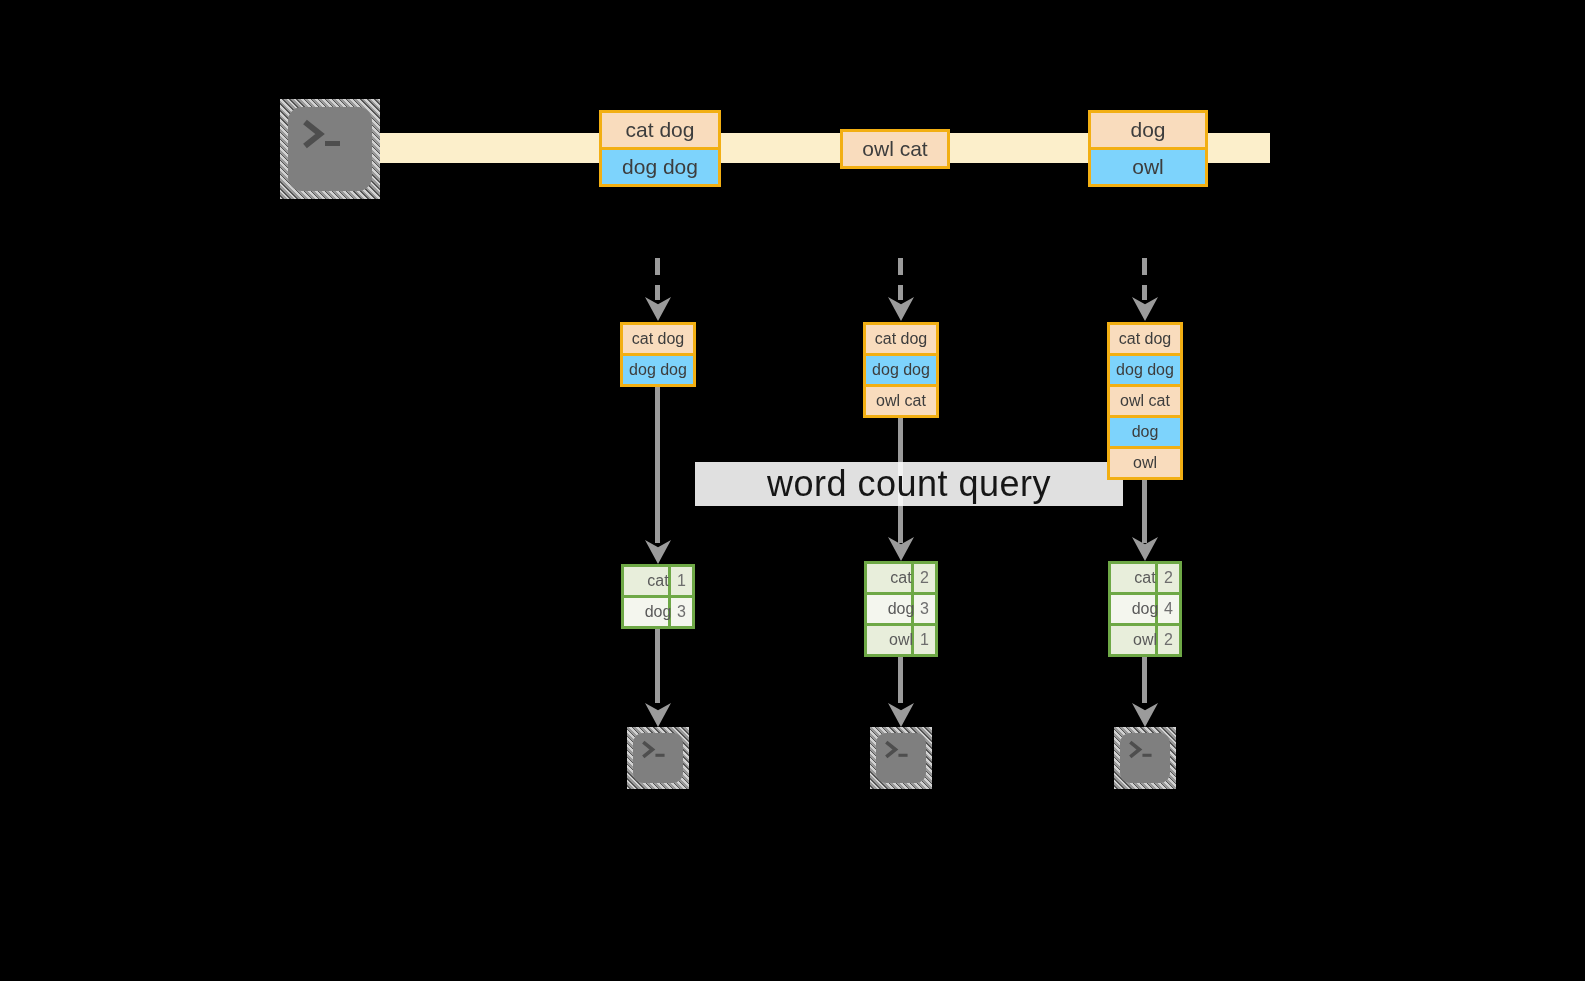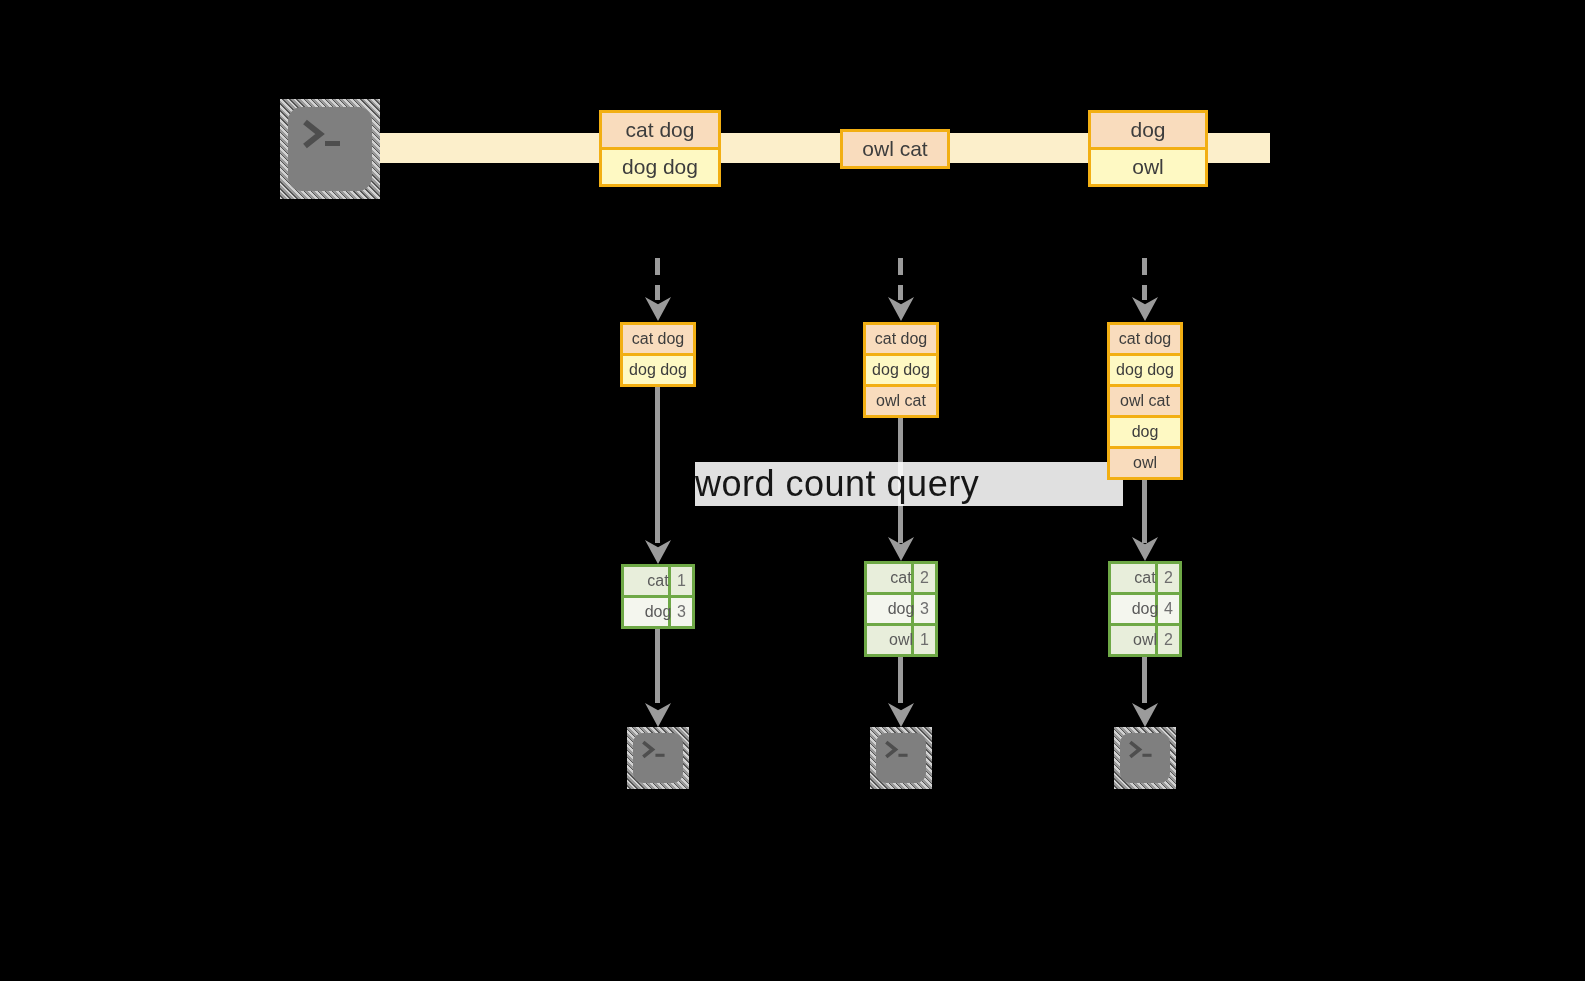--- a/index.html
+++ b/index.html
@@ -18,32 +18,32 @@
   .term-big{left:280px;top:99px;width:100px;height:100px;padding:8px;}
   .term-sm{width:62px;height:62px;padding:6px;}
   .term-sm .term-inner{border-radius:10px;}
   .prompt{position:absolute;left:12%;top:12%;}
   
   .obox{position:absolute;background:#F2AF13;border:3px solid #F2AF13;display:flex;flex-direction:column;gap:3px;z-index:3;}
   .cell{display:flex;align-items:center;justify-content:center;color:#3D3D3D;}
   .batch .cell{height:34px;font-size:21px;}
   .stack .cell{height:28px;font-size:16px;}
   .fa{background:#F9DCBD;}
-  .fb{background:#fef9c3;}
+  .fb{background:#7dd3fc;}
   
   .dash-line{position:absolute;width:5px;height:42px;top:258px;z-index:3;
     background:repeating-linear-gradient(to bottom,#9B9B9B 0 17px,transparent 17px 27px);}
   .ah{position:absolute;width:26px;height:24px;background:#9B9B9B;
     clip-path:polygon(0 0,50% 30%,100% 0,50% 100%);z-index:3;}
   
   .cline{position:absolute;width:5px;background:#9B9B9B;z-index:3;}
   .under-band{z-index:1;}
   
   .query-band{position:absolute;left:695px;top:462px;width:428px;height:44px;background:rgba(255,255,255,0.88);
-    display:flex;align-items:center;justify-content:flex-start;z-index:2;}
+    display:flex;align-items:center;justify-content:center;z-index:2;}
   .query-band span{font-size:36px;color:#161616;letter-spacing:0.5px;}
   
   .gtable{position:absolute;background:#6EA846;border:3px solid #6EA846;display:flex;flex-direction:column;gap:3px;z-index:3;}
   .grow{display:flex;gap:3px;height:28px;}
   .gword{width:44px;display:flex;align-items:center;justify-content:center;font-size:16px;color:#5A5A5A;padding-left:24px;}
   .gnum{width:21px;display:flex;align-items:center;justify-content:center;font-size:16px;color:#6E6E6E;}
   .ga{background:#E8EEDB;}
   .gb{background:#F4F6EE;}
 </style>
 </head>

